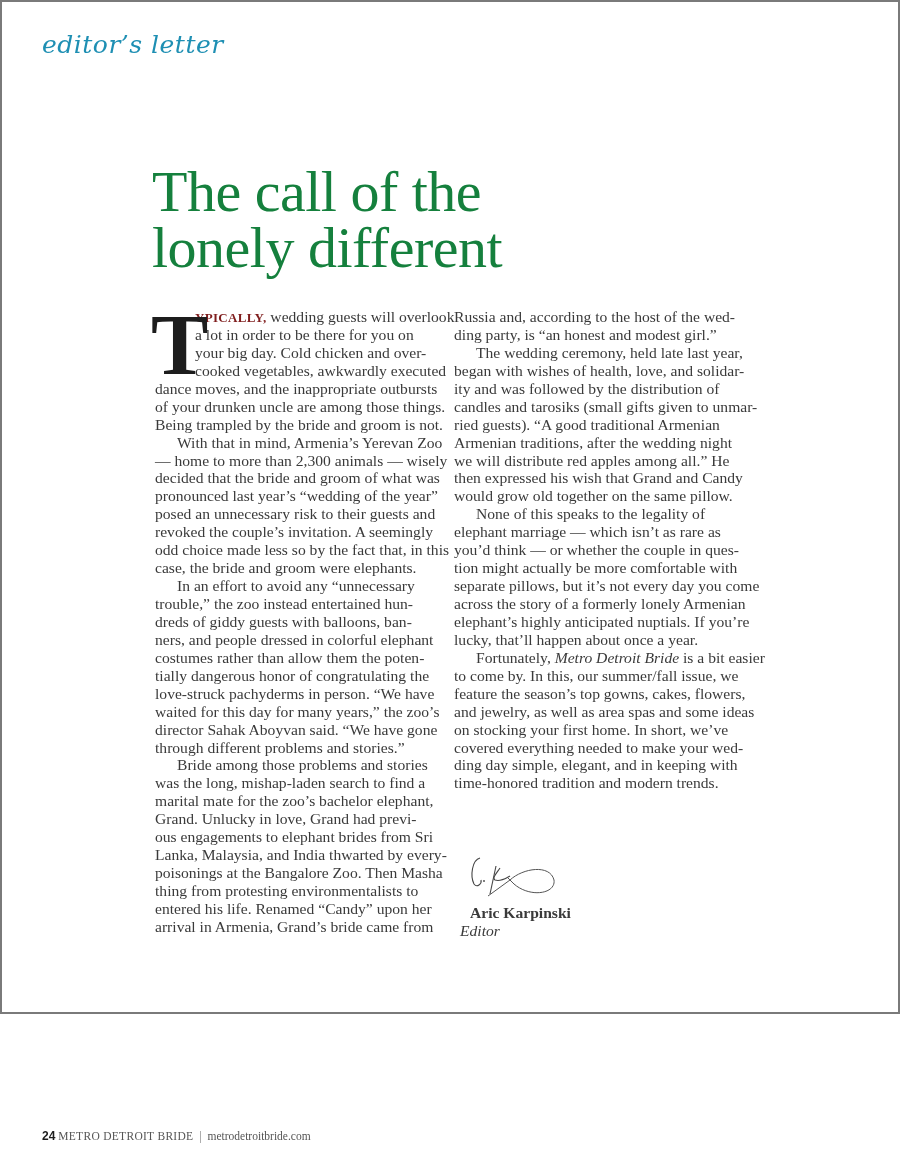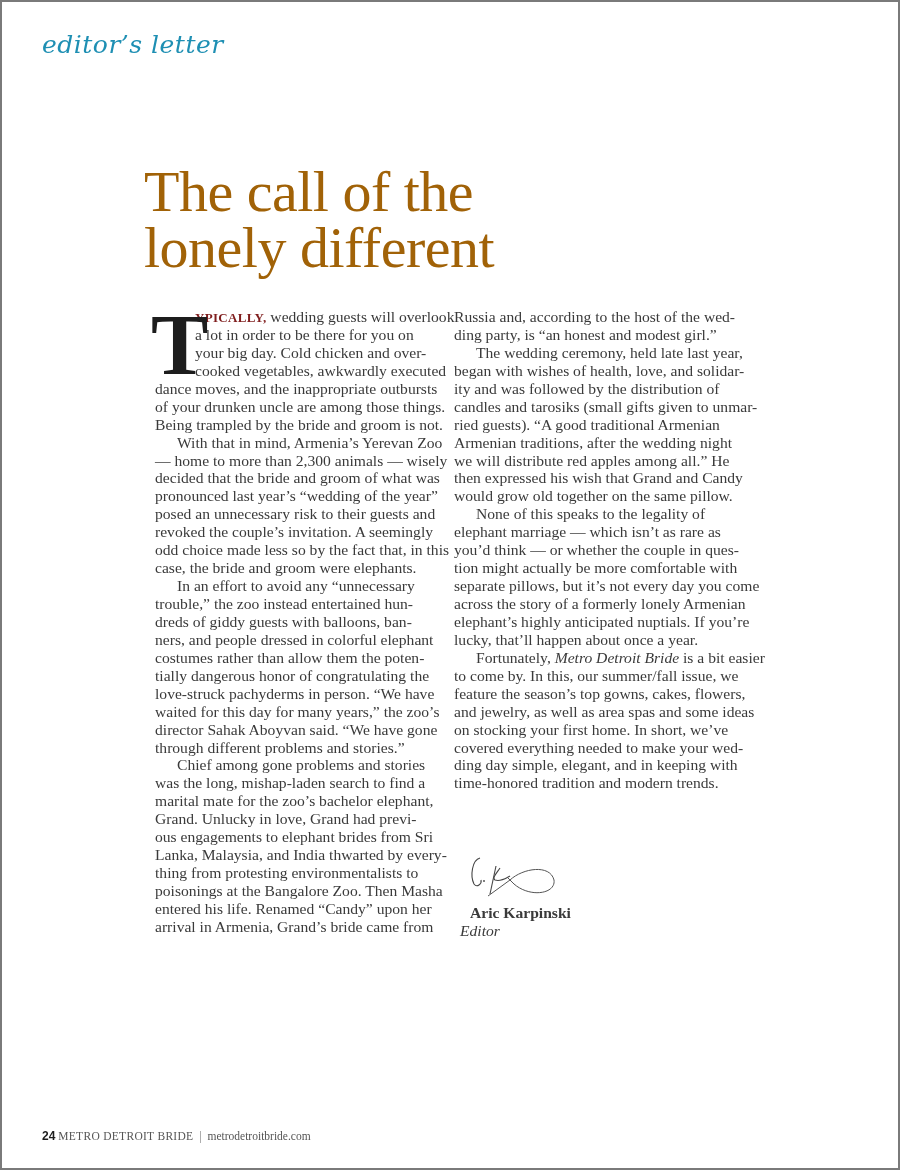--- a/index.html
+++ b/index.html
@@ -1,34 +1,34 @@
 <!DOCTYPE html>
 <html><head>
 <meta charset="utf-8">
 <style>
   html, body { margin: 0; padding: 0; background: #ffffff; }
   body { width: 900px; height: 1170px; position: relative; overflow: hidden; }
   .page {
-    position: absolute; left: 0; top: 0; width: 900px; height: 1170px;
+    position: absolute; left: 0; top: 0; width: 900px; height: 1014px;
     box-sizing: border-box;
     border-top: 2px solid #7a7a7a;
     border-left: 2px solid #7a7a7a;
     border-right: 2px solid #7a7a7a;
     border-bottom: 2px solid #7a7a7a;
     background: #ffffff;
   }
   .section-label {
     position: absolute; left: 40px; top: 28px;
     font-family: "DejaVu Serif", serif; font-style: italic;
     font-size: 25px; color: #1e8fb3; letter-spacing: 0.5px;
   }
   .title {
-    position: absolute; left: 142px; top: 162px;
+    position: absolute; left: 150px; top: 162px;
     font-family: "Liberation Serif", serif;
-    font-size: 58px; line-height: 56px; color: #a16207;
+    font-size: 58px; line-height: 56px; color: #15803d;
     letter-spacing: -0.5px;
   }
   .title span { display: block; }
   .col {
     position: absolute; top: 306px;
     font-family: "Liberation Serif", serif;
     font-size: 15.6px; line-height: 17.95px; color: #3a3a3a;
     white-space: nowrap;
   }
   .col-left { left: 153px; width: 290px; }
@@ -98,28 +98,28 @@
     <span class="line indent">In an effort to avoid any “unnecessary</span>
     <span class="line">trouble,” the zoo instead entertained hun-</span>
     <span class="line">dreds of giddy guests with balloons, ban-</span>
     <span class="line">ners, and people dressed in colorful elephant</span>
     <span class="line">costumes rather than allow them the poten-</span>
     <span class="line">tially dangerous honor of congratulating the</span>
     <span class="line">love-struck pachyderms in person. “We have</span>
     <span class="line">waited for this day for many years,” the zoo’s</span>
     <span class="line">director Sahak Aboyvan said. “We have gone</span>
     <span class="line">through different problems and stories.”</span>
-    <span class="line indent">Chief among gone problems and stories</span>
+    <span class="line indent">Bride among those problems and stories</span>
     <span class="line">was the long, mishap-laden search to find a</span>
     <span class="line">marital mate for the zoo’s bachelor elephant,</span>
     <span class="line">Grand. Unlucky in love, Grand had previ-</span>
     <span class="line">ous engagements to elephant brides from Sri</span>
     <span class="line">Lanka, Malaysia, and India thwarted by every-</span>
+    <span class="line">poisonings at the Bangalore Zoo. Then Masha</span>
     <span class="line">thing from protesting environmentalists to</span>
-    <span class="line">poisonings at the Bangalore Zoo. Then Masha</span>
     <span class="line">entered his life. Renamed “Candy” upon her</span>
     <span class="line">arrival in Armenia, Grand’s bride came from</span>
   </div>
 
   <div class="col col-right">
     <span class="line">Russia and, according to the host of the wed-</span>
     <span class="line">ding party, is “an honest and modest girl.”</span>
     <span class="line indent">The wedding ceremony, held late last year,</span>
     <span class="line">began with wishes of health, love, and solidar-</span>
     <span class="line">ity and was followed by the distribution of</span>

